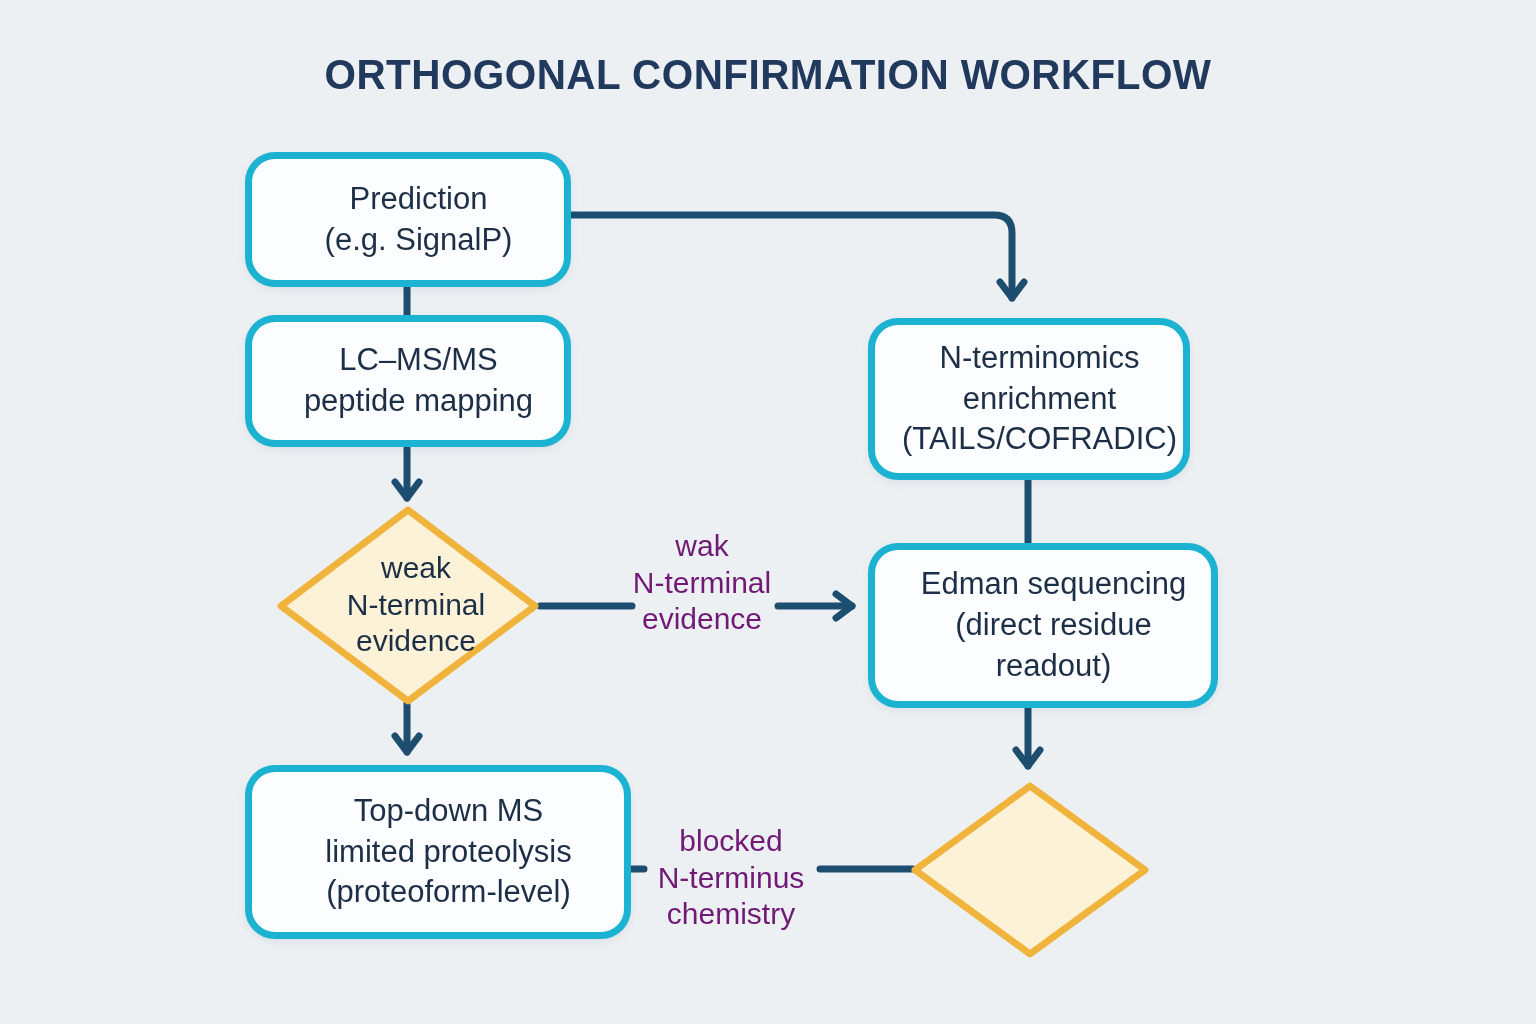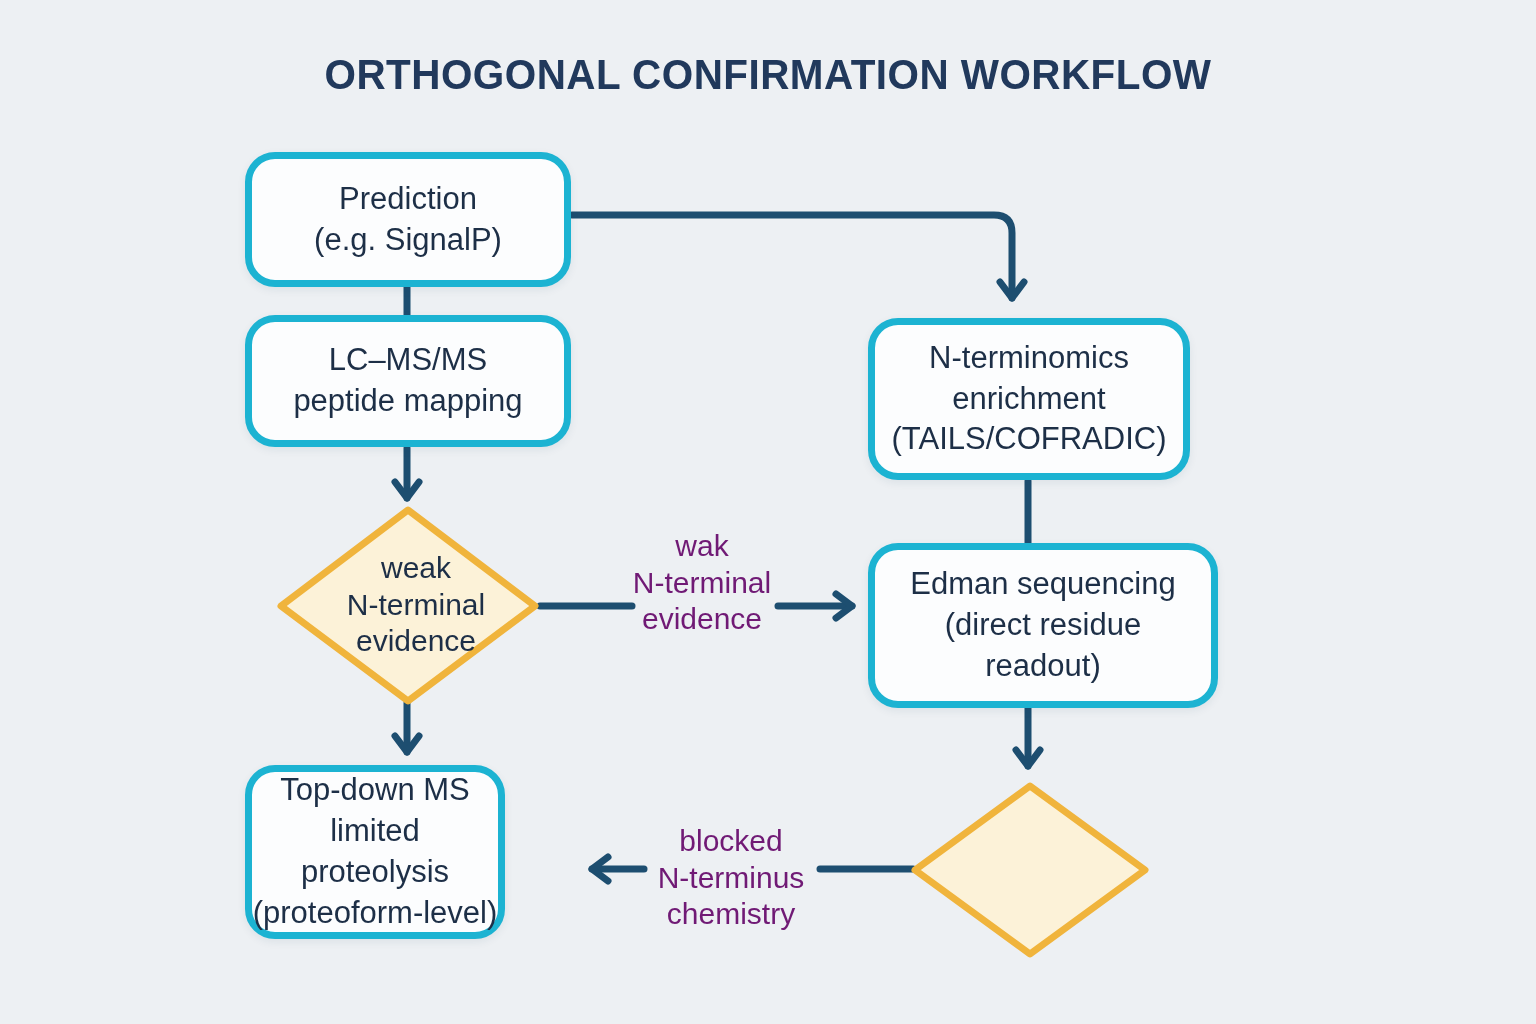--- a/index.html
+++ b/index.html
@@ -31,20 +31,21 @@
     position:absolute;
     box-sizing:border-box;
     display:flex;align-items:center;justify-content:center;
     text-align:center;
   }
   .process{
     border:7px solid #1cb3d2;
     border-radius:30px;
     background:#fcfdfe;
     box-shadow:0 3px 8px rgba(30,60,90,0.08);
+    padding-left:21px;
   }
   .node-label{
     white-space:pre-line;
     font-size:31px;
     line-height:1.32;
     color:#1d2f47;
   }
   .decision-label{
     position:absolute;
     transform:translate(-50%,-50%);
@@ -119,21 +120,21 @@
     <span class="node-label">LC–MS/MS
 peptide mapping</span>
   </div>
 
   <div class="node process" style="left:868px;top:543px;width:350px;height:165px">
     <span class="node-label">Edman sequencing
 (direct residue
 readout)</span>
   </div>
 
-  <div class="node process" style="left:245px;top:765px;width:260px;height:174px">
+  <div class="node process" style="left:245px;top:765px;width:386px;height:174px">
     <span class="node-label">Top-down MS
 limited proteolysis
 (proteoform-level)</span>
   </div>
 
   <div class="decision-label" style="left:408px;top:605px">weak
 N-terminal
 evidence</div>
 
 

